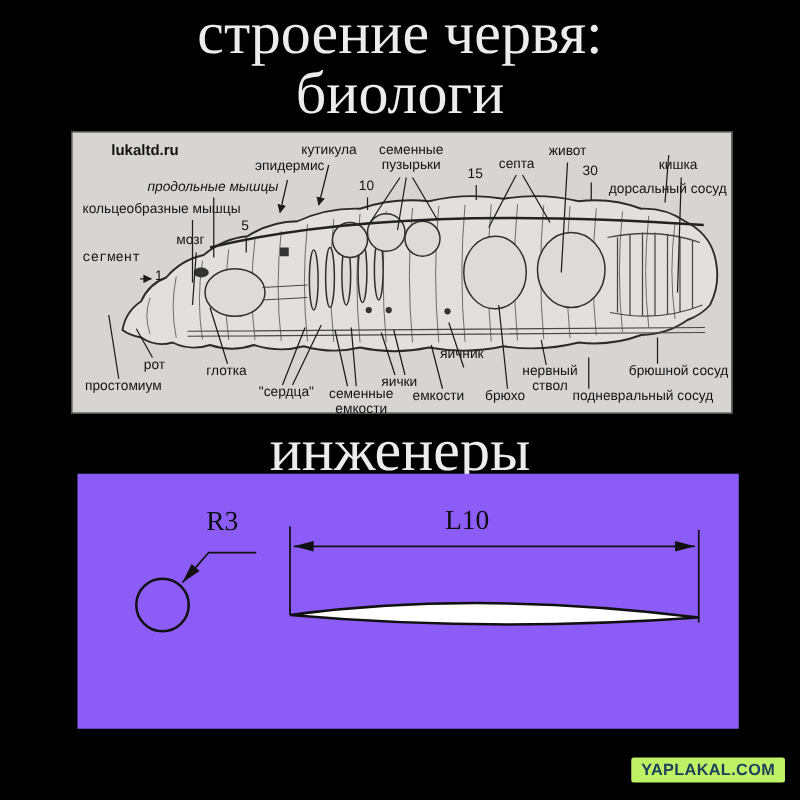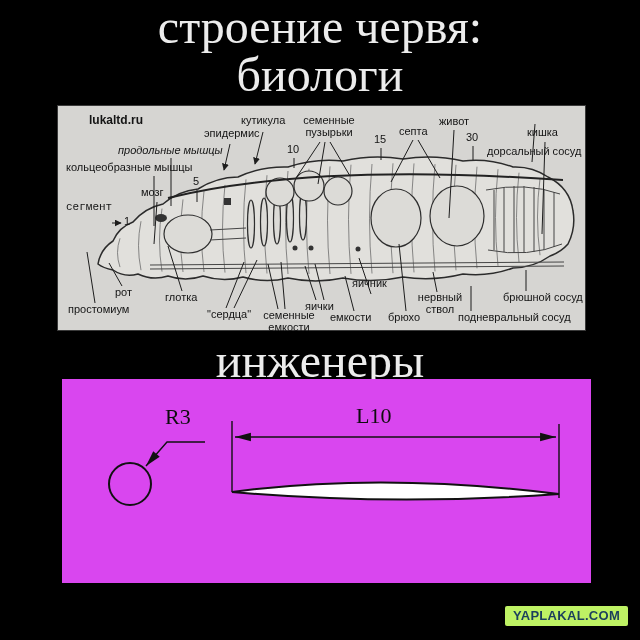--- a/index.html
+++ b/index.html
@@ -50,21 +50,21 @@
   .p-bryushnoy{left:445px;top:186px;}
   
   .body-outline{fill:#e1e0dc;stroke:#2b2b2b;stroke-width:1.5;}
   .septa-lines{stroke:#6c6c6c;stroke-width:.8;fill:none;}
   .organ{fill:#dcdbd7;stroke:#2e2e2e;stroke-width:1.2;}
   .fill-dark{fill:#333;stroke:none;}
   .thin{stroke:#454545;stroke-width:1;fill:none;}
   .vessel{stroke:#222;stroke-width:2;fill:none;}
   .leader{stroke:#1d1d1d;stroke-width:1;fill:none;}
   
-  .eng-panel{position:absolute;left:62px;top:379px;width:529px;height:204px;background:#d946ef;}
+  .eng-panel{position:absolute;left:62px;top:379px;width:529px;height:204px;background:#8b5cf6;}
   .eng-panel svg{position:absolute;left:0;top:0;}
   .dim-label{position:absolute;font-family:"Liberation Serif",serif;font-size:22px;line-height:24px;
              color:#0d0d0d;white-space:nowrap;}
   .p-r3{left:103px;top:26px;}
   .p-l10{left:294px;top:25px;}
   .draw{fill:none;stroke:#111;stroke-width:2;}
   .draw-thin{fill:none;stroke:#111;stroke-width:1.4;}
   .lens{fill:#fff;stroke:#111;stroke-width:2;}
   
   .watermark{position:absolute;left:505px;top:606px;width:123px;height:20px;background:#bef264;

